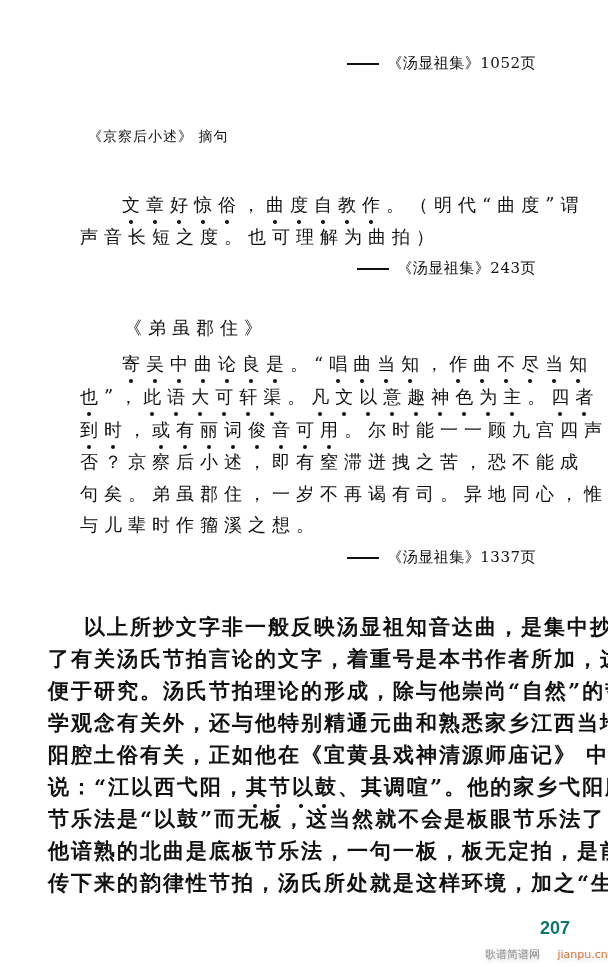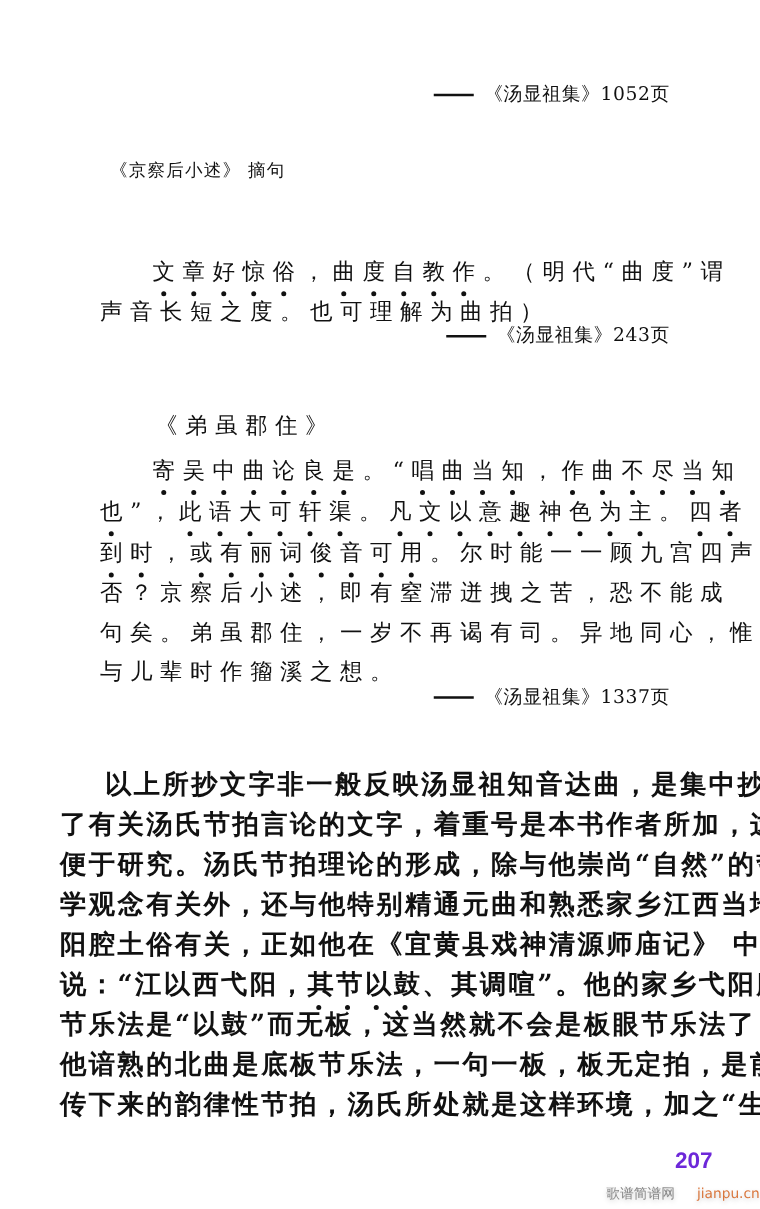--- a/index.html
+++ b/index.html
@@ -4,32 +4,32 @@
 <style>
   html, body { margin: 0; padding: 0; }
   body {
     width: 608px; height: 967px; background: #ffffff; position: relative; overflow: hidden;
     font-family: "DejaVu Serif", "Liberation Serif", serif; color: #111;
   }
   .abs { position: absolute; white-space: nowrap; }
   .attrib { font-size: 15px; letter-spacing: 0.5px; right: 72px; }
   .attrib .dash { display: inline-block; width: 32px; border-top: 2px solid #111; vertical-align: middle; margin-right: 8px; }
   .heading { font-size: 14px; left: 88px; top: 128px; letter-spacing: 1px; }
-  .quote { font-size: 18px; letter-spacing: 6px; margin-top: 12px; }
+  .quote { font-size: 18px; letter-spacing: 6px; }
   .em { position: relative; }
   .em::after { content: ""; position: absolute; left: 50%; bottom: -9px; width: 4px; height: 4px; margin-left: -5px; background: #111; border-radius: 50%; }
   .body-line { font-size: 21px; font-weight: bold; letter-spacing: 2px; left: 48px; width: 530px; }
-  .pagenum { font-size: 18px; font-weight: bold; color: #6d28d9; left: 540px; top: 918px; font-family: "Liberation Sans", sans-serif; text-align: center; }
+  .pagenum { font-size: 18px; font-weight: bold; color: #0f766e; left: 540px; top: 918px; font-family: "Liberation Sans", sans-serif; text-align: center; }
   .watermark { font-size: 11px; color: #888; left: 485px; top: 947px; font-family: "DejaVu Sans", sans-serif; text-shadow: 0 2px 4px #ccc; }
   .watermark .site { color: #d9763c; margin-left: 14px; }
 </style>
 </head>
 <body>
 
-<div class="abs attrib" style="top:66px;text-align:center;">
+<div class="abs attrib" style="top:54px;text-align:center;">
   <span class="dash"></span><span>《汤显祖集》</span><span>1052页</span>
 </div>
 
 <div class="abs heading">《京察后小述》 摘句</div>
 
 <div class="abs quote" style="left:122px; top:193px;"><span class="em">文</span><span class="em">章</span><span class="em">好</span><span class="em">惊</span><span class="em">俗</span>，<span class="em">曲</span><span class="em">度</span><span class="em">自</span><span class="em">教</span><span class="em">作</span>。（明代“曲度”谓</div>
 <div class="abs quote" style="left:80px; top:225px;">声音长短之度。也可理解为曲拍）</div>
 
 <div class="abs attrib" style="top:259px;">
   <span class="dash"></span><span>《汤显祖集》</span><span>243页</span>

